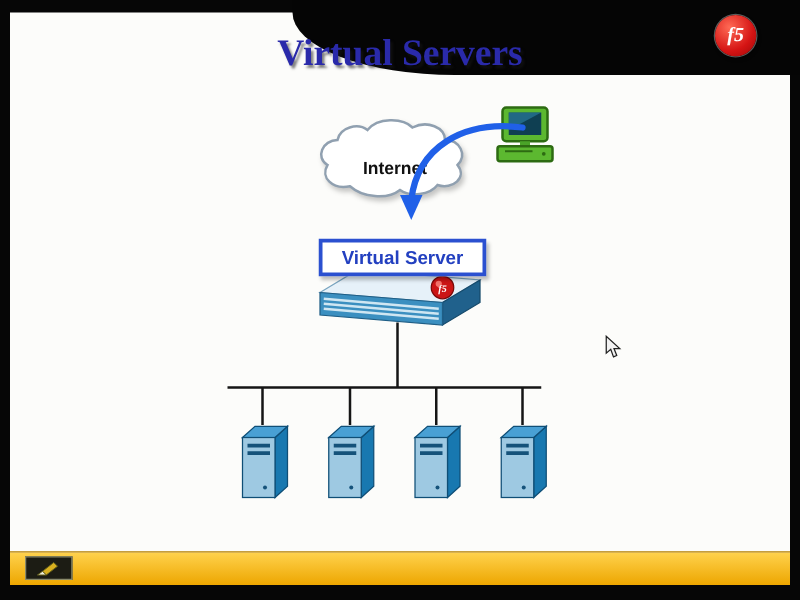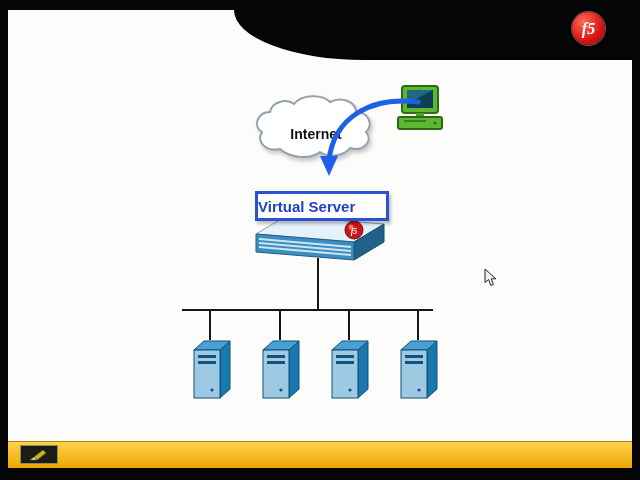--- a/index.html
+++ b/index.html
@@ -18,21 +18,21 @@
   #f5logo{position:absolute;left:572px;top:12px;width:33px;height:33px;border-radius:50%;z-index:5;
           background:radial-gradient(circle at 35% 30%, #ff6a55, #d51414 60%, #9c0707);
           box-shadow:0 0 0 1px rgba(255,255,255,0.35), 1px 2px 3px rgba(0,0,0,0.6);
           display:flex;align-items:center;justify-content:center;
           color:#fff;font-family:"Liberation Serif",serif;font-style:italic;font-weight:bold;font-size:16px;}
   .abs{position:absolute;}
   #internet-label{position:absolute;left:258px;top:116px;width:100px;text-align:center;z-index:2;
                   font-weight:bold;font-size:14px;color:#111;}
   #vsbox{position:absolute;left:247px;top:181px;width:128px;height:24px;background:#fff;
          border:3px solid #2b50d0;box-shadow:2px 3px 3px rgba(0,0,0,0.25);z-index:2;
-         display:flex;align-items:center;justify-content:flex-start;}
+         display:flex;align-items:center;justify-content:center;}
   #vsbox span{font-weight:bold;font-size:15px;color:#2340c0;}
   
   #ybar{position:absolute;left:0;bottom:0;width:100%;height:26px;z-index:6;
         background:linear-gradient(#ffd24d,#eda600);border-top:1px solid #b37f00;}
   #penbtn{position:absolute;left:12px;bottom:4px;width:36px;height:17px;background:#1c1c14;
           border:1px solid #8a8a6a;display:flex;align-items:center;justify-content:center;cursor:pointer;}
   svg{display:block;}
 </style>
 </head>
 <body>
@@ -126,20 +126,21 @@
         <svg width="22" height="13" viewBox="0 0 22 13">
           <polygon points="6,9 15,2 18,5 9,12" fill="#d8b020" stroke="#66601a" stroke-width="0.8"></polygon>
           <polygon points="2,12 6,9 9,12" fill="#efefe0" stroke="#66601a" stroke-width="0.8"></polygon>
         </svg>
       </div>
     </div>
   </div>
 
   <div id="corner"></div>
 
+  <div id="title">Virtual Servers</div>
 
   <div id="f5logo">
     <span>f5</span>
   </div>
 
   <svg class="abs" style="left:484px;top:268px;z-index:9;" width="14" height="20" viewBox="0 0 14 20">
     <polygon points="1,1 1,14.5 4.6,11.5 6.8,17.5 9.4,16.4 7.2,10.8 11.8,10.8" fill="#f2f2f2" stroke="#222" stroke-width="1"></polygon>
   </svg>
 
 </div>

